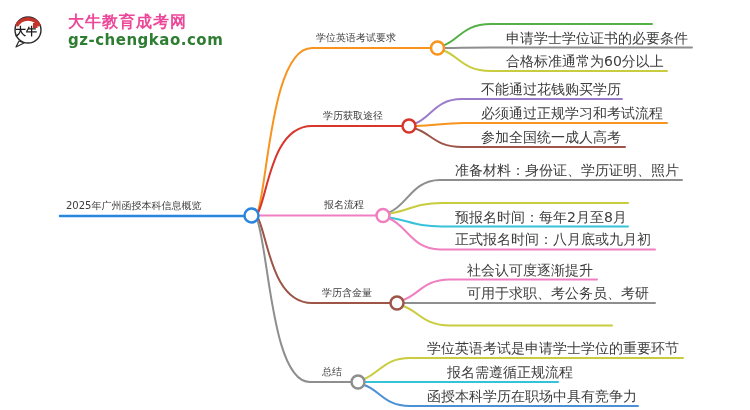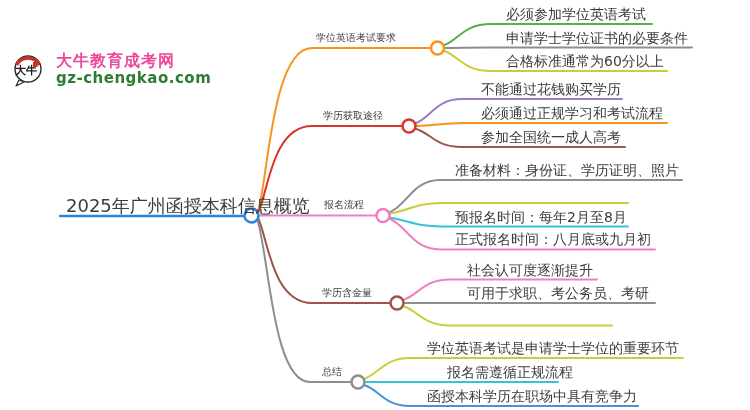--- a/index.html
+++ b/index.html
@@ -1,25 +1,25 @@
 <!DOCTYPE html>
 <html><head>
 <meta charset="utf-8">
 <style>
   html,body{margin:0;padding:0;background:#fff;}
   body{width:750px;height:410px;position:relative;overflow:hidden;
        font-family:"DejaVu Sans","Liberation Sans",sans-serif;}
   .stage{position:absolute;left:0;top:0;width:750px;height:410px;}
   svg.links{position:absolute;left:0;top:0;}
   .label{position:absolute;white-space:nowrap;color:#3c3c3c;line-height:18px;}
-  .root-label{font-size:18px;text-align:right;}
+  .root-label{font-size:10px;text-align:right;}
   .branch-label{font-size:10px;}
   .leaf-label{font-size:14px;}
   
-  .logo{position:absolute;left:12px;top:13px;display:flex;align-items:flex-start;gap:12px;margin-top:39px;}
+  .logo{position:absolute;left:12px;top:13px;display:flex;align-items:flex-end;gap:24px;}
   .brand-text{display:flex;flex-direction:column;line-height:1.15;}
   .brand-name{font-size:16px;font-weight:bold;letter-spacing:1px;}
   .brand-domain{font-size:15px;font-weight:bold;letter-spacing:.5px;}
 </style>
 </head>
 <body>
 
 <div class="stage">
 
   <svg class="links" width="750" height="410" viewBox="0 0 750 410">
@@ -58,21 +58,20 @@
       <circle cx="409" cy="126" r="6.5" fill="#fff" stroke-width="2.5" stroke="#d8352b"></circle>
       <circle cx="383" cy="215.5" r="6.5" fill="#fff" stroke-width="2.5" stroke="#ef7fc1"></circle>
       <circle cx="397" cy="303" r="6.5" fill="#fff" stroke-width="2.5" stroke="#9c5547"></circle>
       <circle cx="358" cy="382" r="6.5" fill="#fff" stroke-width="2.5" stroke="#8e8e8e"></circle>
     </g>
   </svg>
 
   <div class="label root-label" style="left:66px;top:197px">2025年广州函授本科信息概览</div>
 
   <div class="label branch-label" style="left:316px;top:29px">学位英语考试要求</div>
-  <div class="label leaf-label" style="left:506px;top:5px">必须参加学位英语考试</div>
   <div class="label leaf-label" style="left:506px;top:29px">申请学士学位证书的必要条件</div>
   <div class="label leaf-label" style="left:506px;top:52px">合格标准通常为60分以上</div>
 
   <div class="label branch-label" style="left:323px;top:107px">学历获取途径</div>
   <div class="label leaf-label" style="left:481px;top:80px">不能通过花钱购买学历</div>
   <div class="label leaf-label" style="left:481px;top:104px">必须通过正规学习和考试流程</div>
   <div class="label leaf-label" style="left:481px;top:128px">参加全国统一成人高考</div>
 
   <div class="label branch-label" style="left:324px;top:196px">报名流程</div>
   <div class="label leaf-label" style="left:455px;top:161px">准备材料：身份证、学历证明、照片</div>

